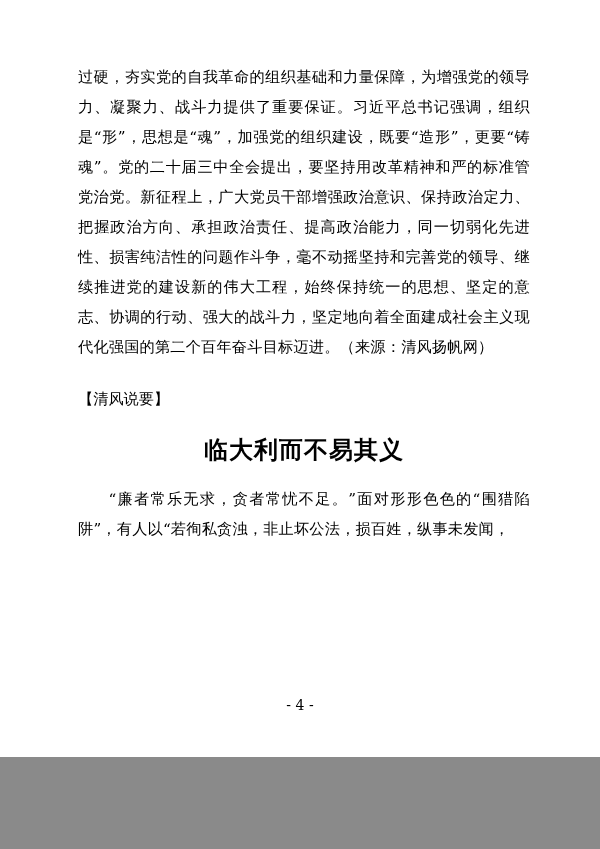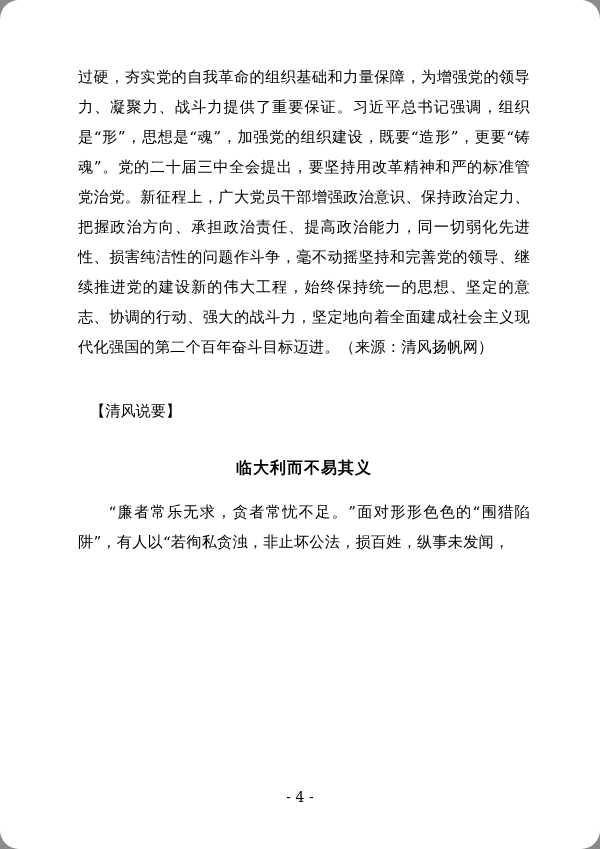--- a/index.html
+++ b/index.html
@@ -2,27 +2,26 @@
 <html><head>
 <meta charset="utf-8">
 <style>
   html, body {
     margin: 0;
     padding: 0;
     background: #8a8a8a;
   }
   .page {
     width: 600px;
-    height: 849px;
+    height: 757px;
     background: #ffffff;
     position: relative;
     box-sizing: border-box;
     margin: 0 auto;
     overflow: hidden;
-    border-radius: 19px;
   }
   .content {
     position: absolute;
     left: 78px;
     top: 62px;
     width: 452px;
   }
   .para {
     font-family: "DejaVu Serif", "Liberation Serif", serif;
     font-size: 15.2px;
@@ -34,26 +33,26 @@
     letter-spacing: 0.2px;
   }
   .para-indent {
     text-indent: 2em;
   }
   .section-marker {
     font-family: "DejaVu Serif", "Liberation Serif", serif;
     font-size: 15.2px;
     line-height: 30px;
     color: #000000;
-    margin: 12px;
+    margin: 0;
     padding-top: 22px;
   }
   .title {
     font-family: "DejaVu Serif", "Liberation Serif", serif;
-    font-size: 16px;
+    font-size: 24px;
     font-weight: bold;
     text-align: center;
     color: #000000;
     margin: 0;
     padding-top: 20px;
     padding-bottom: 14px;
     letter-spacing: 1px;
   }
   .body-block {
     margin-top: 4px;

